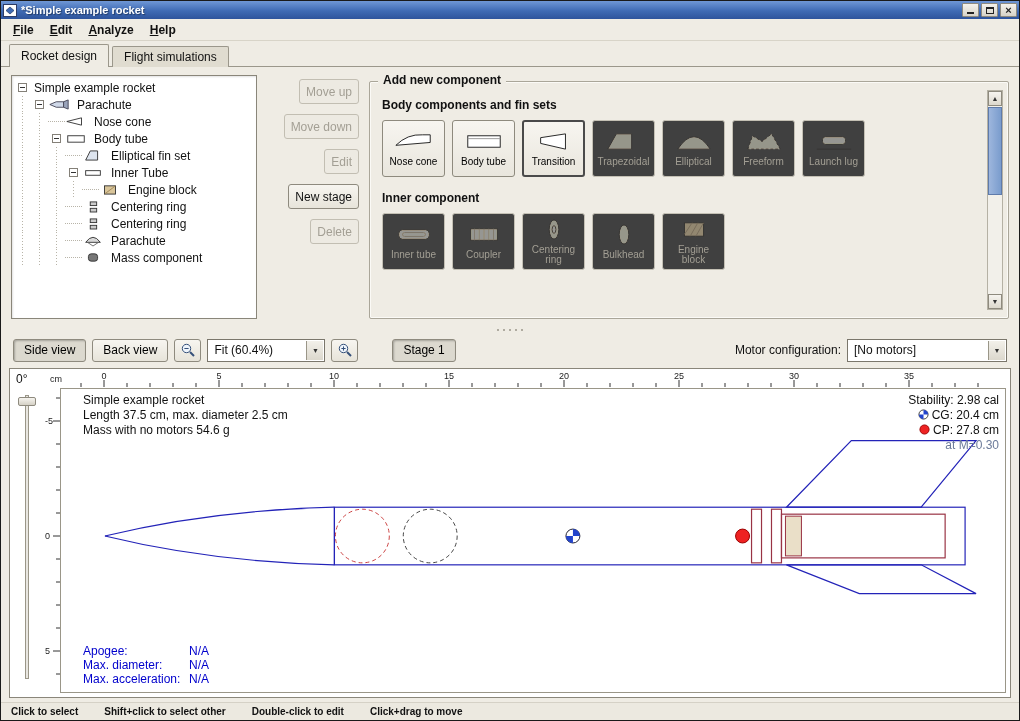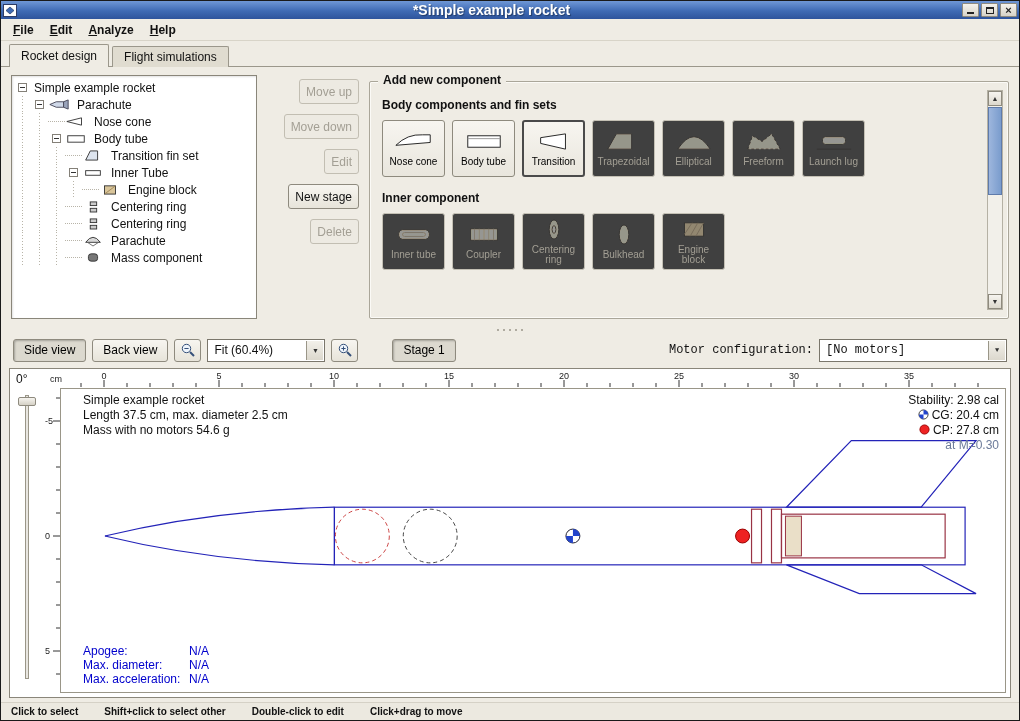--- a/index.html
+++ b/index.html
@@ -16,21 +16,21 @@
 
   
   .titlebar {
     height:18px; flex:0 0 18px; display:flex; align-items:center;
     background:linear-gradient(180deg,#6f97d6 0%,#3f6bb4 55%,#2e549c 100%);
     padding:0 2px; color:#fff;
   }
   .app-icon { width:14px; height:13px; background:#fff; border:1px solid #2e3c66;
     display:flex; align-items:center; justify-content:center; margin-right:4px; }
   .app-icon svg { width:10px; height:9px; }
-  .title-text { flex:1; text-align:center; font-weight:bold; font-size:14px;
+  .title-text { flex:1; text-align:left; font-weight:bold; font-size:11px;
     text-shadow:1px 1px 1px rgba(0,0,0,.4); white-space:nowrap; overflow:hidden; }
   .winbtns { display:flex; gap:2px; }
   .winbtn { width:17px; height:14px; background:linear-gradient(#f4f2ec,#d7d3c8);
     border:1px solid #8e8a7e; border-radius:1px; display:flex; align-items:center; justify-content:center;
     font-size:10px; line-height:1; color:#222; }
   .glyph-min { width:7px; height:0; border-bottom:2px solid #222; margin-top:6px; }
   .glyph-max { width:8px; height:7px; border:1px solid #222; border-top:2px solid #222; }
   .glyph-close { font-weight:bold; font-size:11px; }
 
   
@@ -100,26 +100,26 @@
   
   .viewbar { flex:0 0 32px; display:flex; align-items:center; gap:6px; padding:0 12px; }
   .tb-btn { height:23px; padding:0 10px; font-family:inherit; font-size:12px;
     background:linear-gradient(#f7f5f0,#e7e4da); border:1px solid #8e8a7e; border-radius:3px; }
   .tb-btn.toggled { background:#dcd9cf; box-shadow:inset 1px 1px 2px rgba(0,0,0,.25); }
   .tb-iconbtn { width:27px; height:23px; padding:0; display:flex; align-items:center; justify-content:center; }
   .tb-iconbtn svg { width:16px; height:16px; }
   .combo { height:23px; display:flex; align-items:center; border:1px solid #7a766b;
     background:#fff; position:relative; padding:0 20px 0 6px; font-size:12px; }
   .combo-zoom { width:118px; }
-  .combo-motor { width:188px; }
+  .combo-motor { width:160px; }
   .combo-arrow { position:absolute; right:1px; top:1px; bottom:1px; width:17px;
     background:linear-gradient(#f2f0ea,#dcd8cd); border-left:1px solid #9a9688;
     display:flex; align-items:center; justify-content:center; font-size:7px; color:#333; }
   .stage-btn { margin-left:28px; }
-  .motor-wrap { margin-left:auto; display:flex; align-items:center; gap:6px;font-family:Liberation Mono, monospace; }
+  .motor-wrap { margin-left:auto; display:flex; align-items:center; gap:6px; }
 
   
   .viewpanel { flex:1; margin:2px 8px 4px; position:relative; background:#fff;
     border:1px solid #8a867a; }
   .rotation { position:absolute; left:0; top:0; width:34px; bottom:0; }
   .rot-label { position:absolute; left:6px; top:3px; font-size:12px; }
   .rot-track { position:absolute; left:15px; top:26px; bottom:18px; width:4px;
     background:#e8e6e0; border:1px solid #9a9688; }
   .rot-handle { position:absolute; left:8px; top:28px; width:18px; height:9px;
     background:linear-gradient(#f6f4ef,#d5d1c6); border:1px solid #8e8a7e; border-radius:2px; }
@@ -228,21 +228,21 @@
         <div class="tree-row">
           <span class="guide"></span>
           <span class="guide"></span>
           <span class="guide"></span>
           <span class="exp-spacer"></span>
           <span class="ticon">
             <svg viewBox="0 0 24 14">
               <path d="M4 12 L9 2 L17 2 L17 12 Z" fill="#dde4ee" stroke="#333"></path>
             </svg>
           </span>
-          <span class="tree-label">Transition fin set</span>
+          <span class="tree-label">Elliptical fin set</span>
         </div>
         <div class="tree-row">
           <span class="guide"></span>
           <span class="guide"></span>
           <span class="guide"></span>
           <span class="expander"></span>
           <span class="ticon">
             <svg viewBox="0 0 24 14">
               <rect x="4" y="5" width="16" height="5" fill="#fff" stroke="#333"></rect>
             </svg>

